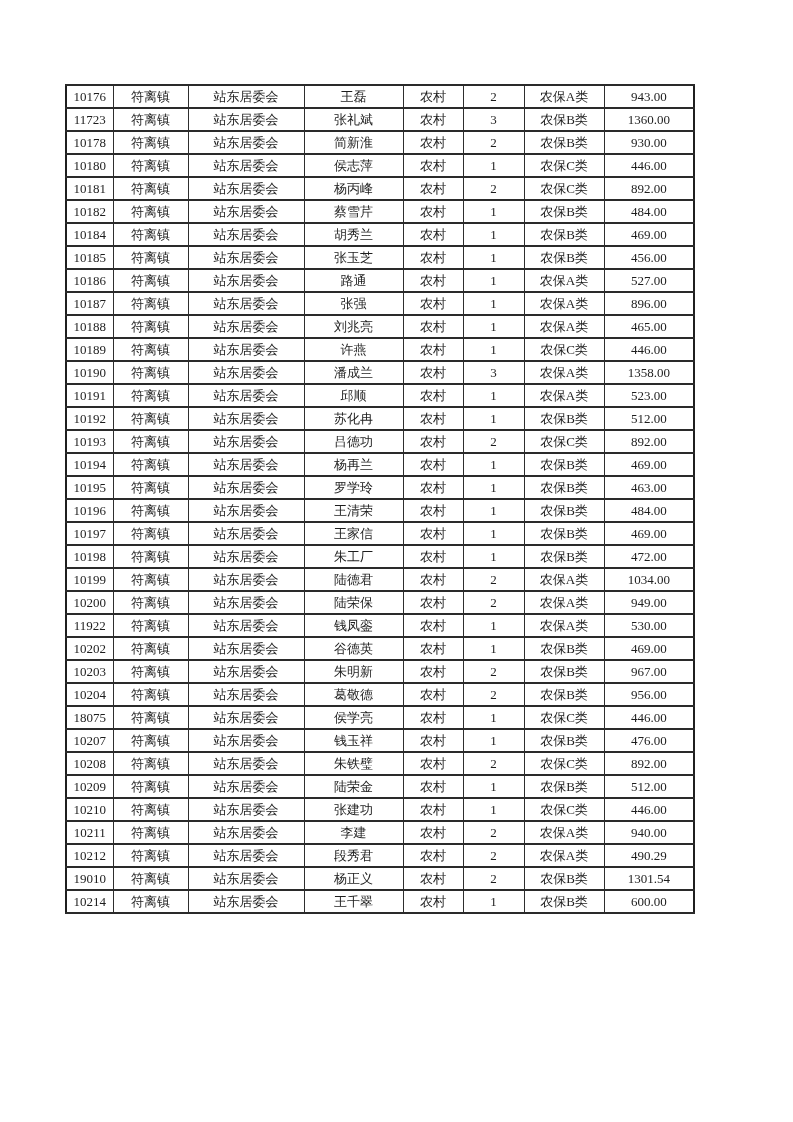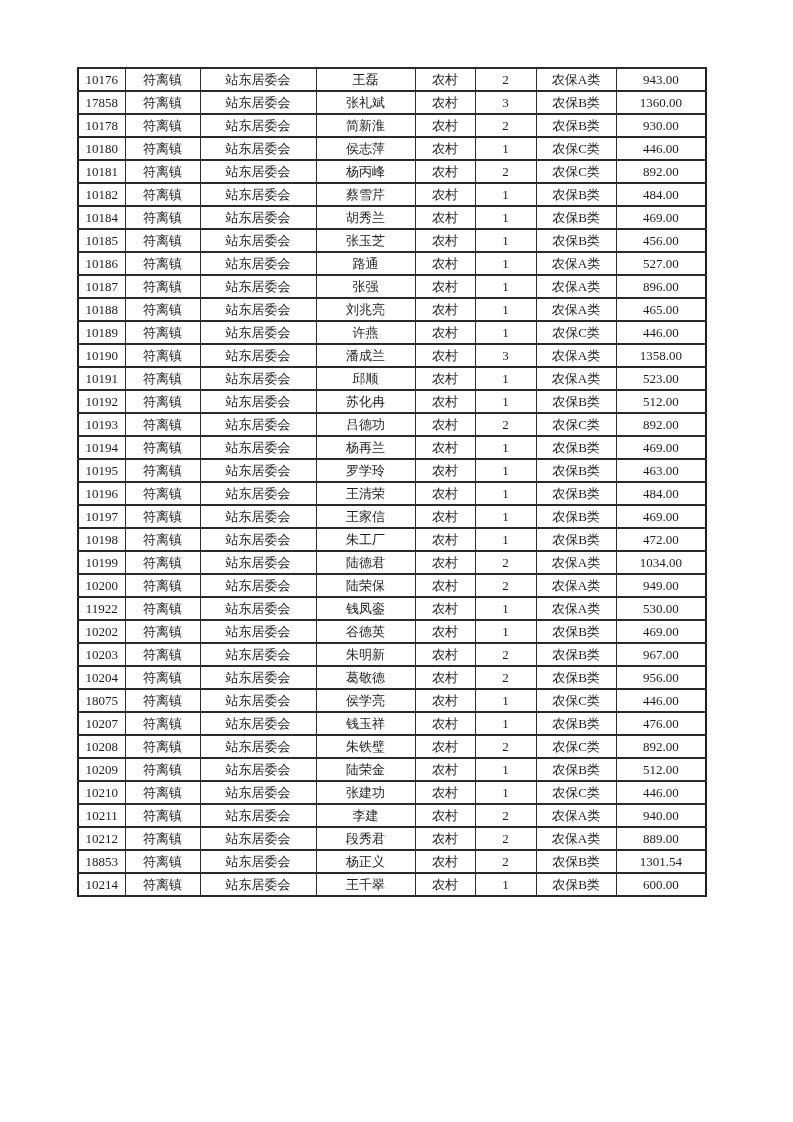--- a/index.html
+++ b/index.html
@@ -12,26 +12,25 @@
     width: 793px;
     height: 1122px;
     background: #ffffff;
     overflow: hidden;
     font-family: "Liberation Serif", "DejaVu Serif", serif;
     color: #1d1d1d;
   }
   table.data-table {
     position: absolute;
     left: 65px;
-    top: 67px;
+    top: 84px;
     border-collapse: collapse;
     table-layout: fixed;
     width: 628px;
     border: 2px solid #1f1f1f;
-    margin-left: 12px;
   }
   table.data-table td {
     border-left: 1px solid #2e2e2e;
     border-right: 1px solid #2e2e2e;
     border-top: 2px solid #2a2a2a;
     border-bottom: 2px solid #2a2a2a;
     height: 21px;
     padding: 0;
     text-align: center;
     vertical-align: middle;
@@ -61,21 +60,21 @@
           <td>10176</td>
           <td>符离镇</td>
           <td>站东居委会</td>
           <td>王磊</td>
           <td>农村</td>
           <td>2</td>
           <td>农保A类</td>
           <td>943.00</td>
         </tr>
         <tr>
-          <td>17858</td>
+          <td>11723</td>
           <td>符离镇</td>
           <td>站东居委会</td>
           <td>张礼斌</td>
           <td>农村</td>
           <td>3</td>
           <td>农保B类</td>
           <td>1360.00</td>
         </tr>
         <tr>
           <td>10178</td>
@@ -388,24 +387,24 @@
           <td>940.00</td>
         </tr>
         <tr>
           <td>10212</td>
           <td>符离镇</td>
           <td>站东居委会</td>
           <td>段秀君</td>
           <td>农村</td>
           <td>2</td>
           <td>农保A类</td>
-          <td>889.00</td>
-        </tr>
-        <tr>
-          <td>18853</td>
+          <td>490.29</td>
+        </tr>
+        <tr>
+          <td>19010</td>
           <td>符离镇</td>
           <td>站东居委会</td>
           <td>杨正义</td>
           <td>农村</td>
           <td>2</td>
           <td>农保B类</td>
           <td>1301.54</td>
         </tr>
         <tr>
           <td>10214</td>

